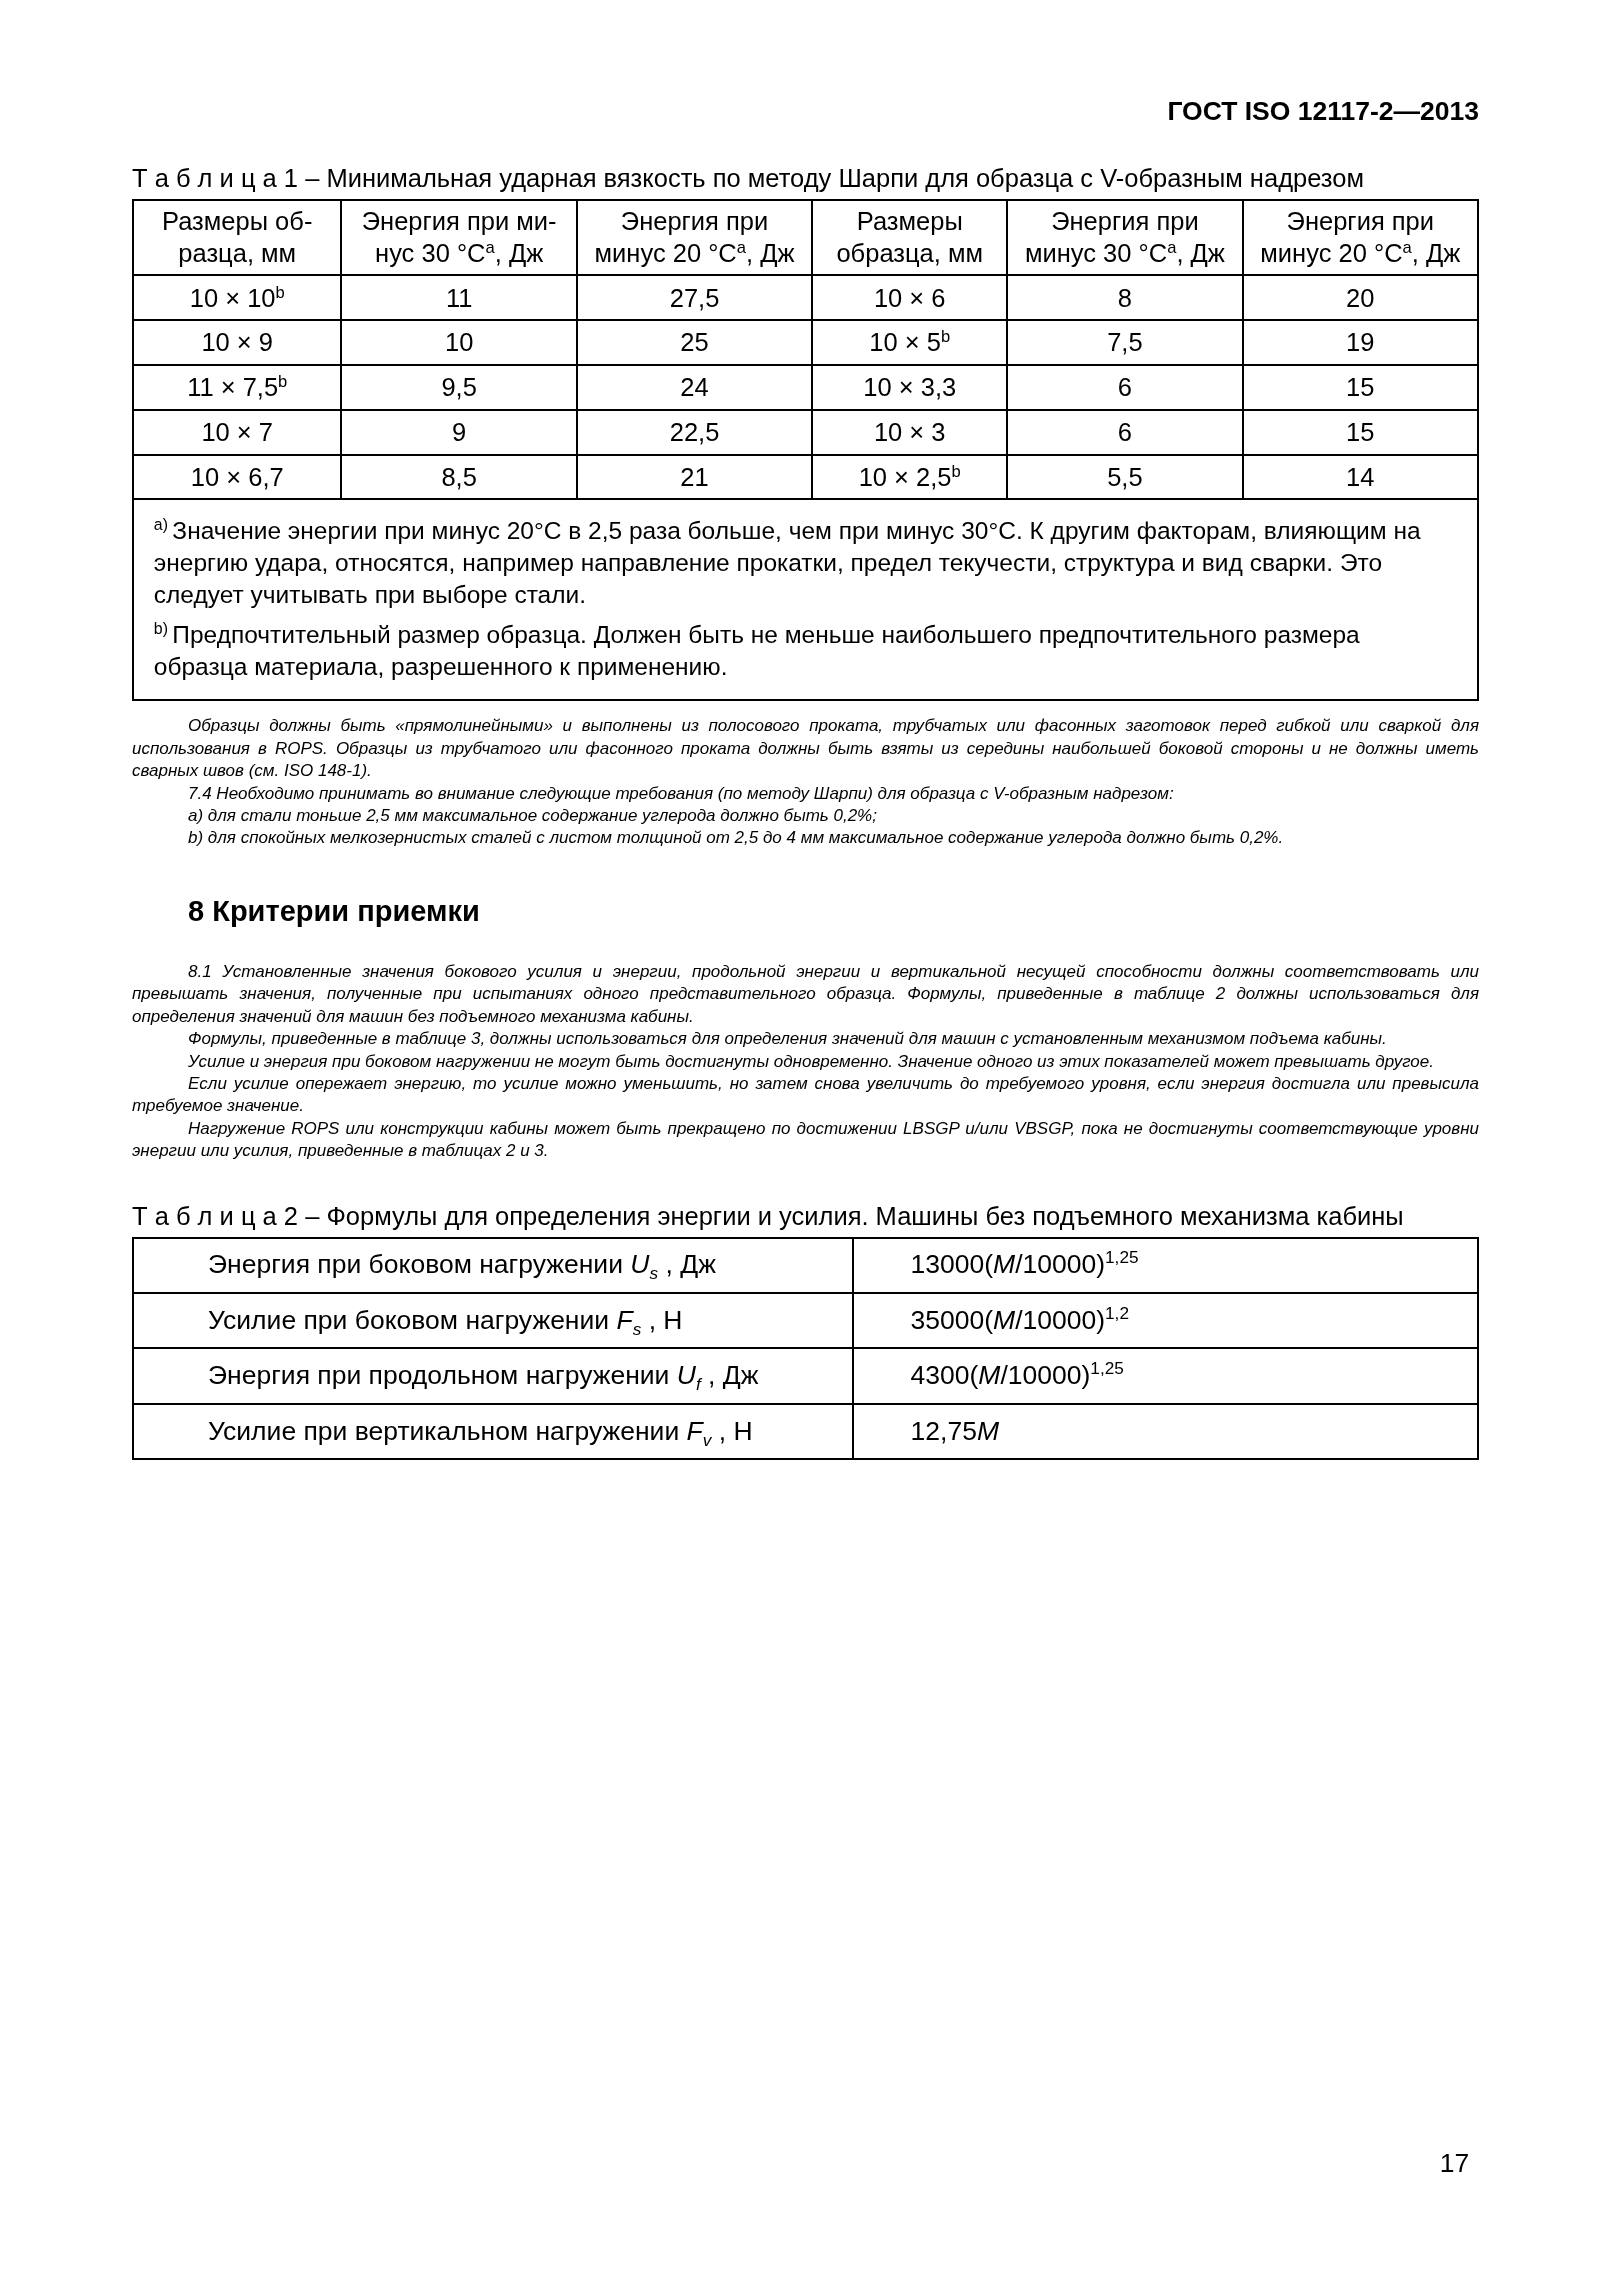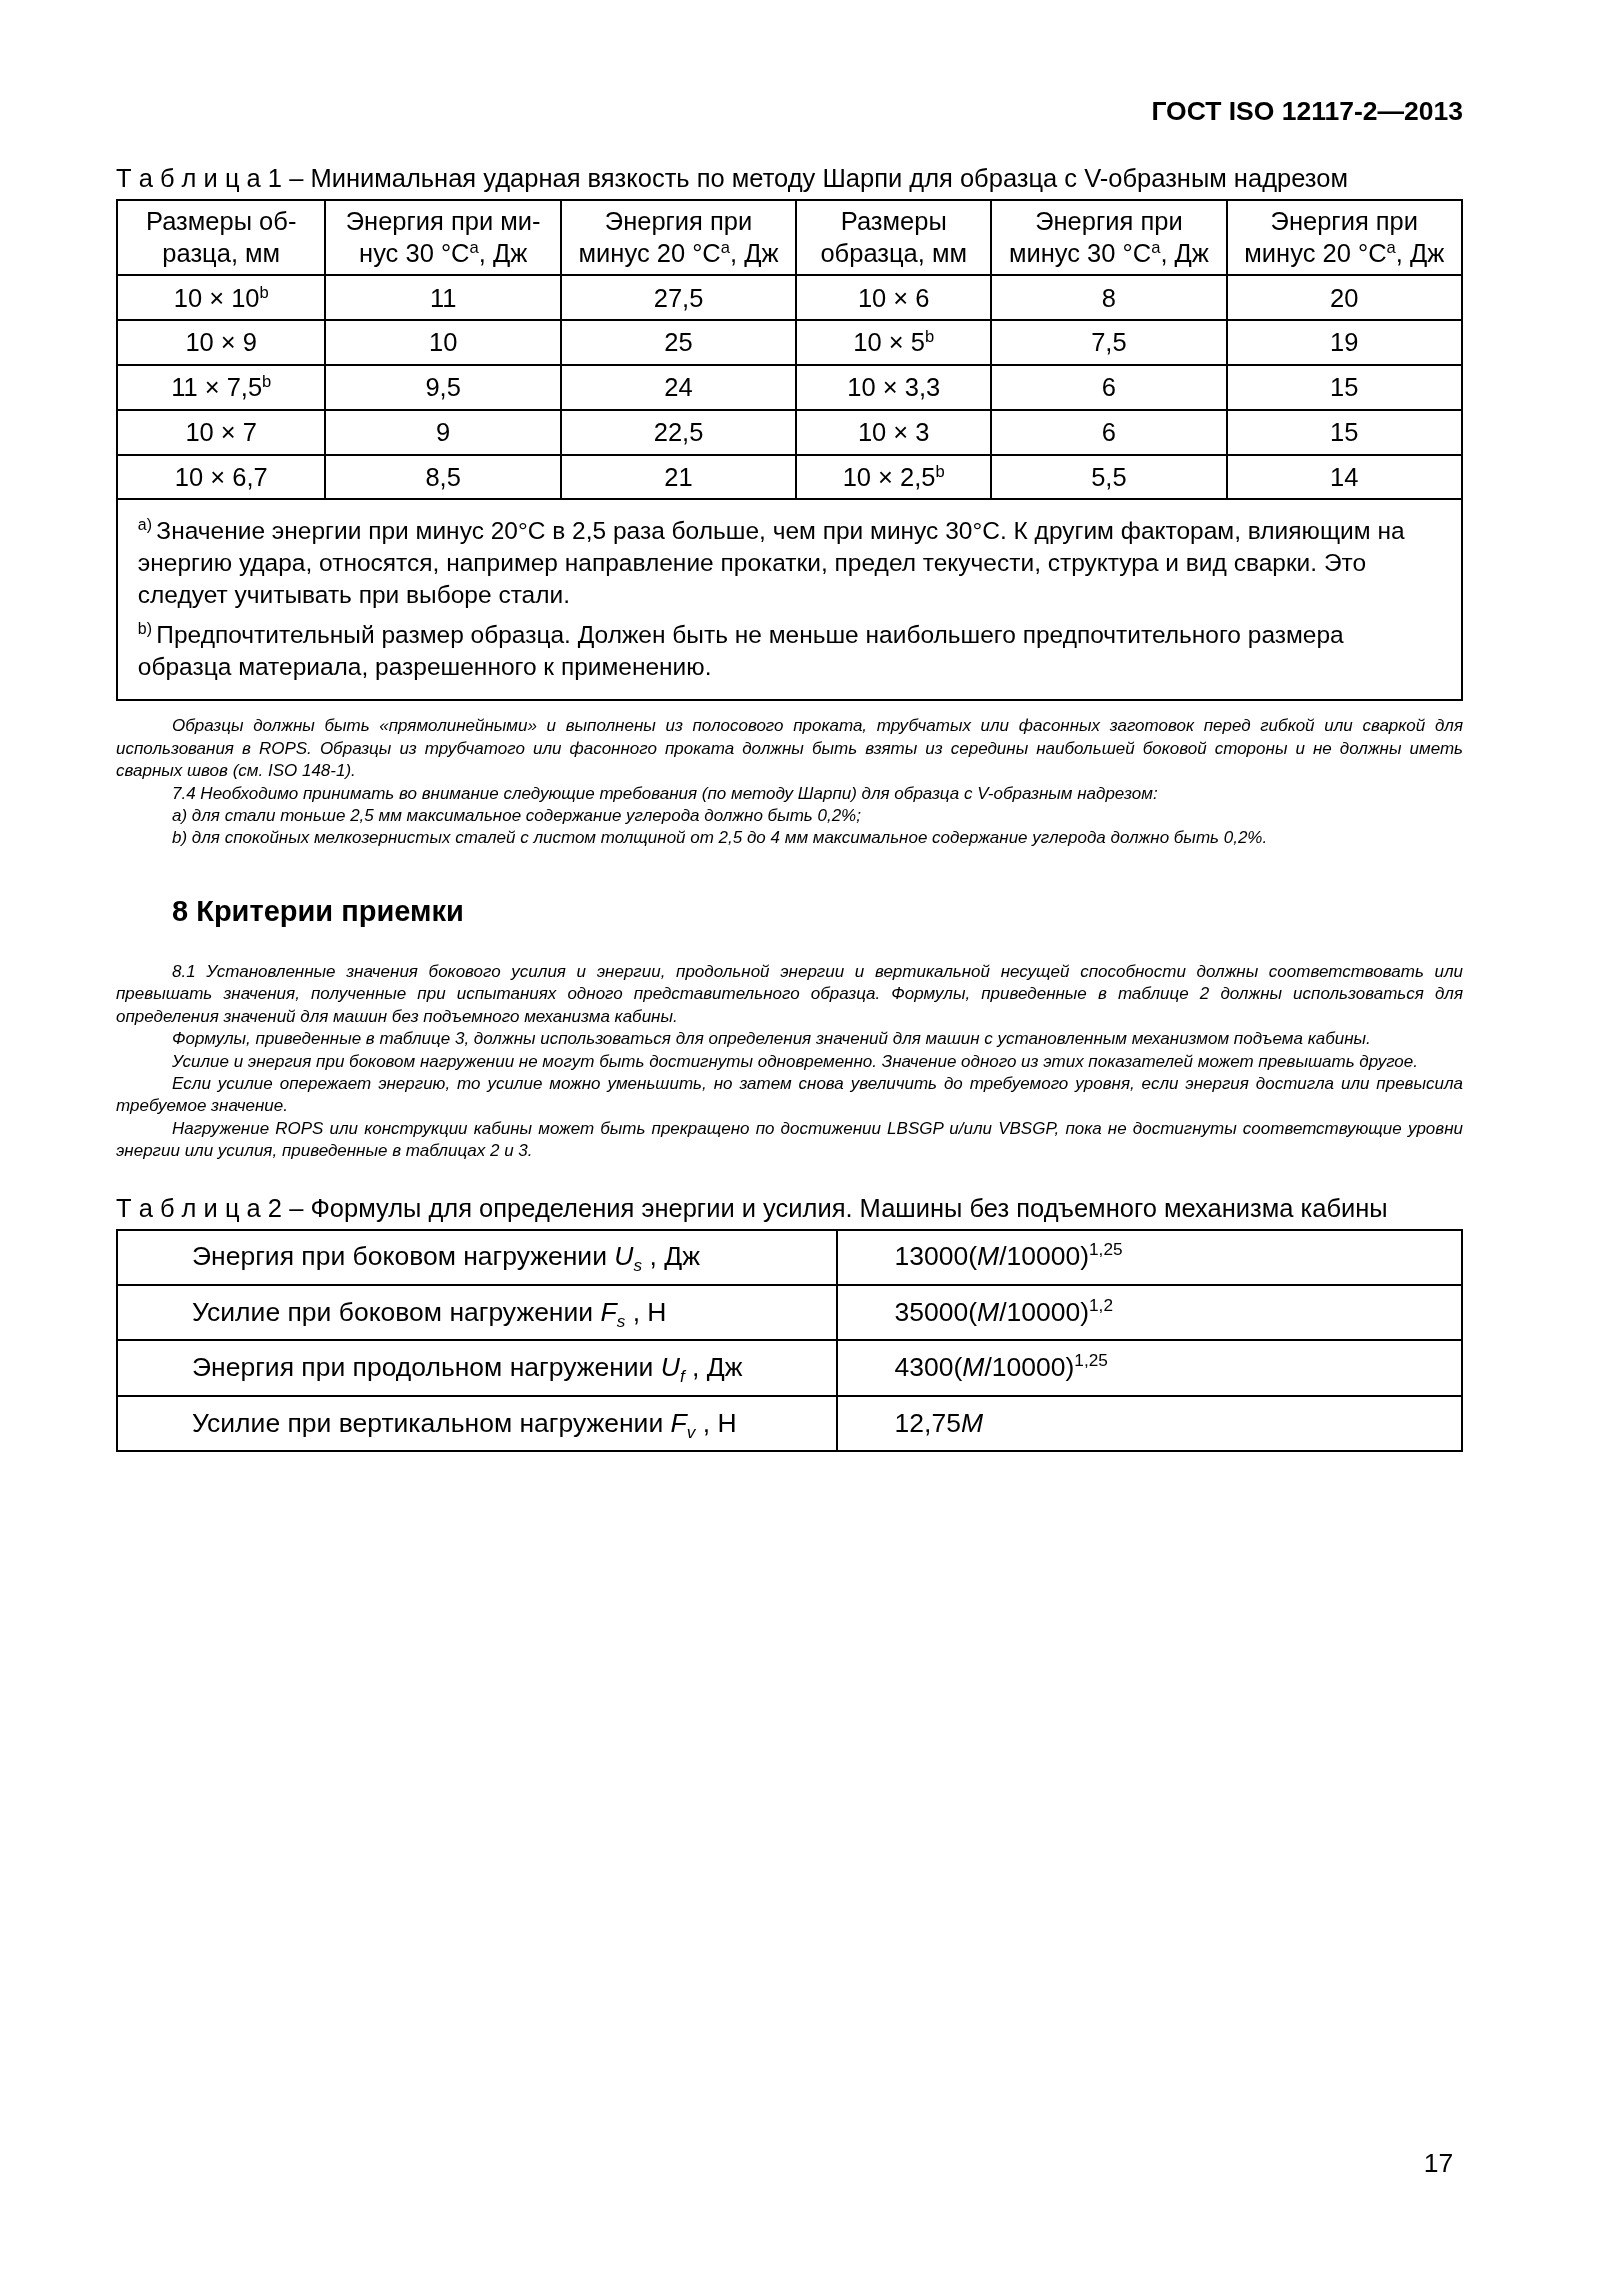--- a/index.html
+++ b/index.html
@@ -1,23 +1,23 @@
 <!DOCTYPE html>
 <html><head>
 <meta charset="utf-8">
 <style>
   html,body{margin:0;padding:0;}
   body{
     width:1621px;height:2293px;background:#ffffff;color:#000;
     font-family:"Liberation Sans", sans-serif;position:relative;
   }
-  .page{position:absolute;left:116px;top:0;width:1347px;height:1671px;}
+  .page{position:absolute;left:132px;top:0;width:1347px;height:1671px;}
   .doc-header{margin-top:96px;text-align:right;font-weight:bold;font-size:26.5px;}
   .caption{margin-top:37px;margin-bottom:5.9px;font-size:25.5px;text-align:left;}
-  .caption2{margin-top:31px;}
+  .caption2{margin-top:39px;}
   table{border-collapse:collapse;width:100%;}
   .t1 th,.t1 td{border:2px solid #000;text-align:center;vertical-align:middle;font-size:25.5px;padding:2.9px 5.9px;}
   .t1 thead th{font-weight:normal;padding:4.9px 7.8px;border-bottom:2.9px solid #000;line-height:1.25;}
   .t1 tbody td{height:37px;line-height:1.2;}
   .t1 .fncell{text-align:left;font-size:24.5px;padding:6.9px 11.8px 8.8px 11.8px;line-height:1.3;}
   .fncell p{margin:8px;}
   .seg-sup{vertical-align:super;font-size:65%;line-height:0;}
   .seg-sub{vertical-align:sub;font-size:65%;line-height:0;}
   .seg-i{font-style:italic;}
   .paras{margin-top:14px;font-size:17px;line-height:1.32;text-align:justify;font-style:italic;}

